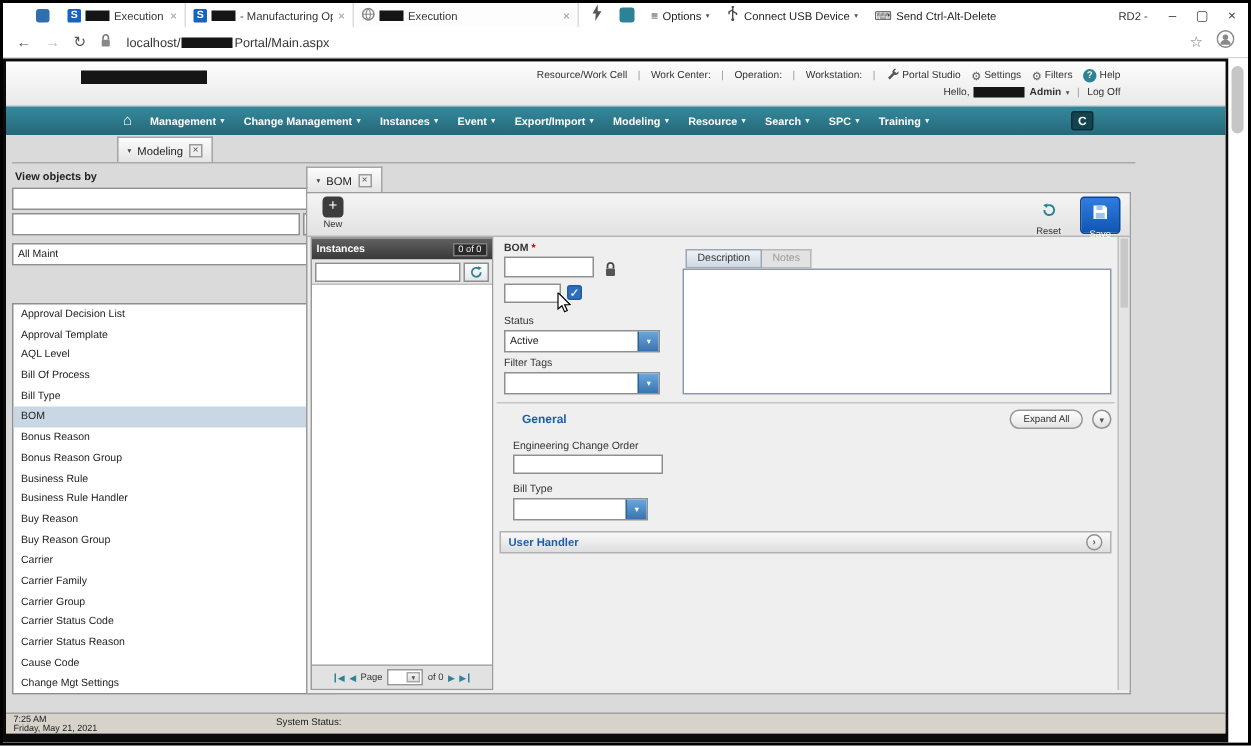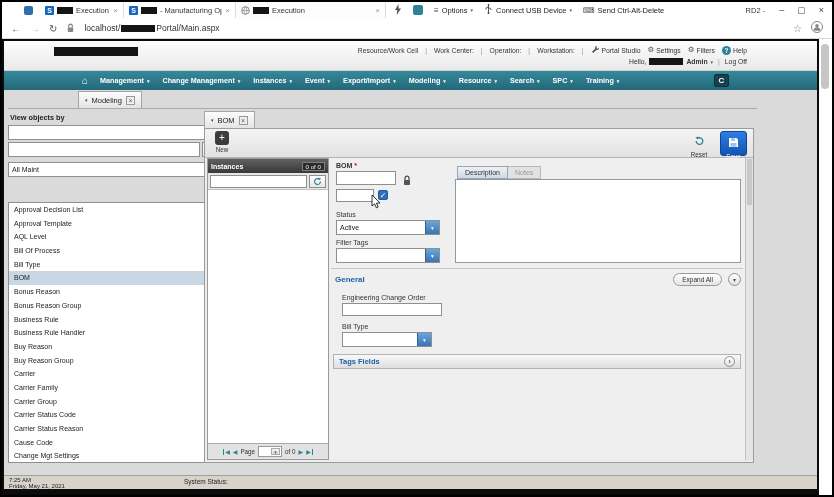--- a/index.html
+++ b/index.html
@@ -131,21 +131,21 @@
 .cursor{position:absolute;left:42px;top:37px;z-index:5}
 .lbl-status{left:7px;top:53px}
 .dd-status{position:absolute;left:7px;top:62px;width:104px}
 .lbl-ft{left:7px;top:81px}
 .dd-ft{position:absolute;left:7px;top:90px;width:104px}
 .dtabs{position:absolute;left:128px;top:8px;display:flex}
 .dtab{height:13px;padding:0 7px;display:flex;align-items:center;font-size:7px;border:1px solid #9aa7b5;background:linear-gradient(#eef2f6,#cfd9e2);color:#333}
 .dtab.off{background:#e2e2e2;color:#999;border-left:none;border-color:#b8b8b8}
 .bigta{position:absolute;left:126px;top:21px;width:286px;height:84px;border:1px solid #8f98a8;background:#fff;resize:none;outline:none}
 .hr{position:absolute;left:2px;right:2px;top:110px;border-top:1px solid #c6c6c6}
-.gen-row{position:absolute;left:6px;right:4px;top:114px;height:15px;display:flex;align-items:center}
+.gen-row{position:absolute;left:19px;right:4px;top:114px;height:15px;display:flex;align-items:center}
 .gen-title{font-size:8px;font-weight:bold;color:#1d5fa7}
 .expand-btn{margin-left:auto;margin-right:6px;height:13px;padding:0 8px;display:flex;align-items:center;font-size:6.5px;color:#333;border:1px solid #999;border-radius:7px;background:linear-gradient(#fff,#e4e4e4)}
 .gen-chev{width:13px;height:13px;border:1px solid #909090;border-radius:50%;background:linear-gradient(#fff,#e0e0e0);color:#555;font-size:6px;display:flex;align-items:center;justify-content:center}
 .lbl-eco{left:13px;top:136px}
 #eco-input{position:absolute;left:13px;top:145px;width:100px;height:13px}
 .lbl-bt{left:13px;top:165px}
 .dd-bt{position:absolute;left:13px;top:174px;width:90px}
 .sections{position:absolute;left:4px;right:4px;top:196px;display:flex;flex-direction:column;gap:3px}
 .secbar{height:15px;display:flex;align-items:center;padding:0 5px;font-size:7.5px;font-weight:bold;color:#1d5fa7;background:linear-gradient(#f9f9f9,#dedede);border:1px solid #b2b2b2}
 .sec-chev{margin-left:auto;width:11px;height:11px;border:1px solid #909090;border-radius:50%;background:linear-gradient(#fff,#e0e0e0);color:#555;font-size:6.5px;line-height:9px;text-align:center}
@@ -483,21 +483,21 @@
               <input class="tin" id="eco-input" style="">
               <div class="flabel lbl-bt">Bill Type</div>
               <div class="dropdown dd-bt">
                 <span class="dval"></span>
                 <span class="dbtn">▾</span>
               </div>
 
               <div class="sections">
 
                   <div class="secbar">
-                  <span>Tags Fields</span>
+                  <span>User Handler</span>
                   <span class="sec-chev">›</span>
                 </div>
                 </div>
             </div>
 
             <div class="main-sb">
                 <div class="main-sb-thumb"></div>
               </div>
           </div>
         </div>

